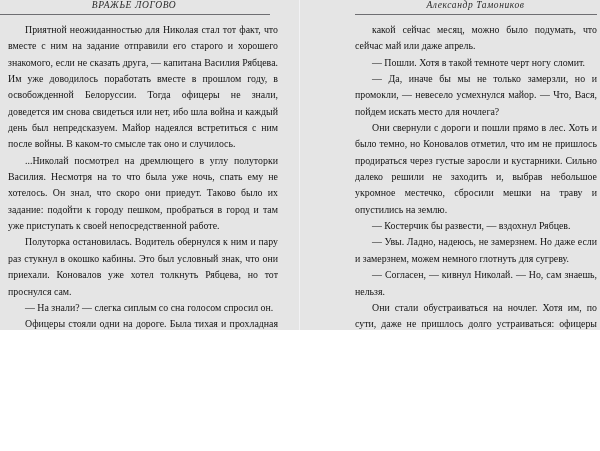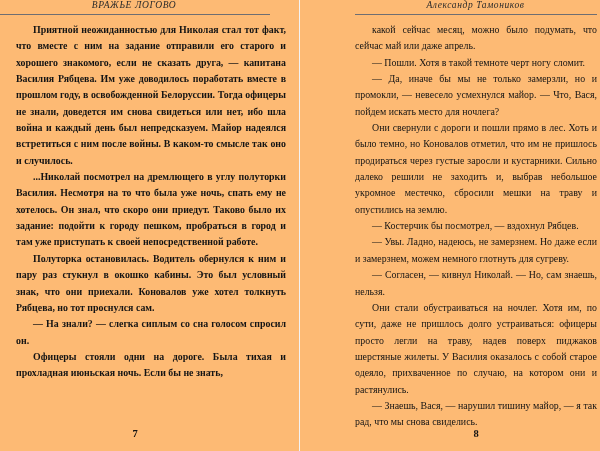--- a/index.html
+++ b/index.html
@@ -7,22 +7,22 @@
     margin: 0;
     padding: 0;
     background: #ffffff;
   }
   body {
     font-family: "Liberation Serif", "DejaVu Serif", serif;
   }
   .spread {
     position: relative;
     width: 600px;
-    height: 451px;
-    background: #fdba74;
+    height: 330px;
+    background: #e5e5e5;
     overflow: hidden;
     box-sizing: border-box;
   }
   .gutter-line {
     position: absolute;
     left: 299px;
     top: 0;
     width: 1px;
     height: 451px;
     background: #f2f2f4;
@@ -83,23 +83,22 @@
     position: absolute;
     top: 22px;
     font-size: 9.9px;
     line-height: 16.35px;
     text-align: justify;
     text-justify: inter-word;
     color: #141414;
     hyphens: manual;
   }
   .page-left .body-text {
-    left: 16px;
+    left: 8px;
     width: 270px;
-    font-weight: bold;
   }
   .page-right .body-text {
     left: 55px;
     width: 242px;
   }
   .body-text p {
     margin: 0;
     text-indent: 17px;
   }
   .folio {
@@ -144,21 +143,21 @@
   <div class="page page-right">
     <div class="running-head">
       <span class="rh-inner">Александр Тамоников</span>
     </div>
     <div class="head-rule"></div>
     <div class="body-text">
       <p>какой сейчас месяц, можно было подумать, что сейчас май или даже апрель.</p>
       <p>— Пошли. Хотя в такой темноте черт ногу сломит.</p>
       <p>— Да, иначе бы мы не только замерзли, но и промокли, — невесело усмехнулся майор. — Что, Вася, пойдем искать место для ночлега?</p>
       <p>Они свернули с дороги и пошли прямо в лес. Хоть и было темно, но Коновалов отметил, что им не пришлось продираться через густые заросли и кустарники. Сильно далеко решили не заходить и, выбрав небольшое укромное местечко, сбросили мешки на траву и опустились на землю.</p>
-      <p>— Костерчик бы посмотрел, — вздохнул Рябцев.</p>
+      <p>— Костерчик бы развести, — вздохнул Рябцев.</p>
       <p>— Увы. Ладно, надеюсь, не замерзнем. Но даже если и замерзнем, можем немного глотнуть для сугреву.</p>
       <p>— Согласен, — кивнул Николай. — Но, сам знаешь, нельзя.</p>
       <p>Они стали обустраиваться на ночлег. Хотя им, по сути, даже не пришлось долго устраиваться: офицеры просто легли на траву, надев поверх пиджаков шерстяные жилеты. У Василия оказалось с собой старое одеяло, прихваченное по случаю, на котором они и растянулись.</p>
       <p>— Знаешь, Вася, — нарушил тишину майор, — я так рад, что мы снова свиделись.</p>
     </div>
     <div class="folio">8</div>
   </div>
 
 </div>
 

